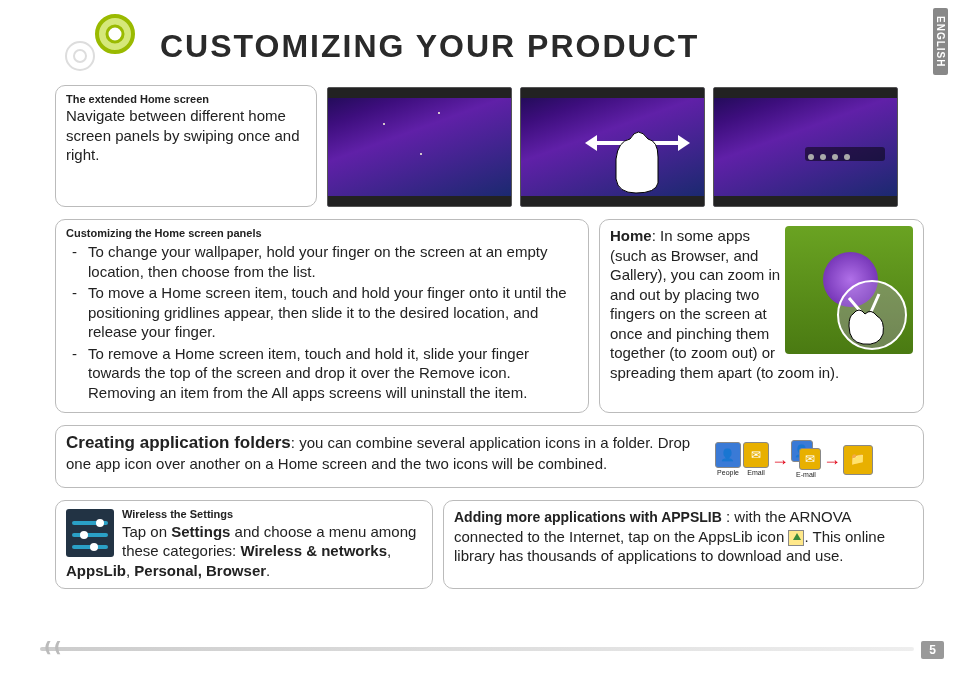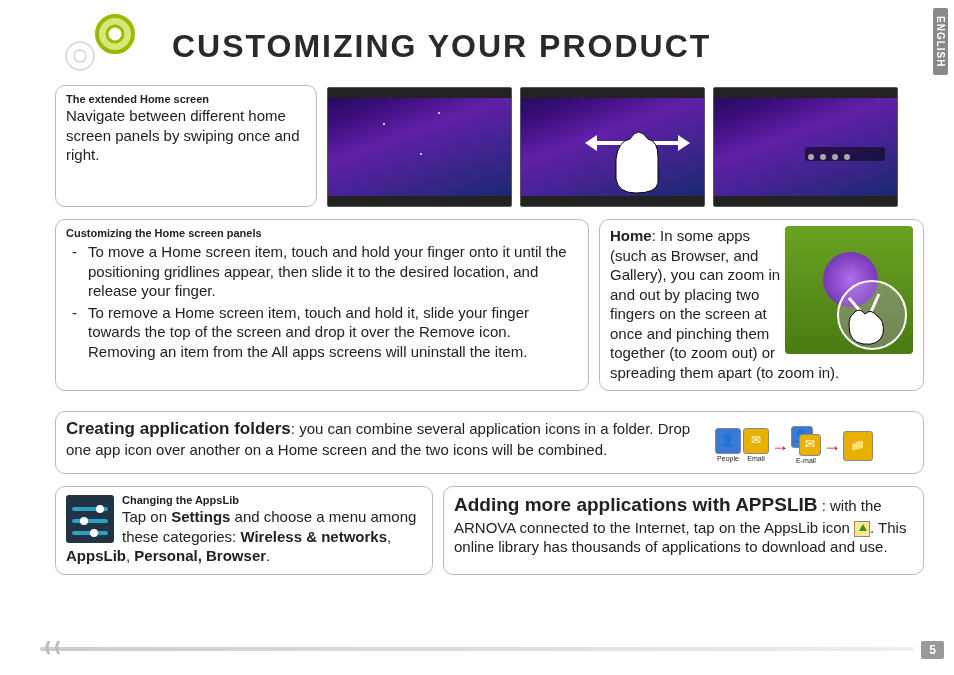--- a/index.html
+++ b/index.html
@@ -15,21 +15,21 @@
   }
   
   .gears {
     position: absolute;
     top: 8px;
     left: 60px;
   }
   .gear { fill: none; stroke: #ddd; stroke-width: 2; }
   .page-title {
     position: absolute;
-    left: 172px;
+    left: 160px;
     top: 28px;
     font-size: 32px;
     font-weight: 700;
     letter-spacing: 2px;
     color: #2a2a2a;
     font-family: "Arial Black", Arial, sans-serif;
     text-align: right;
   }
   .english-tab {
     position: absolute;
@@ -91,21 +91,21 @@
   }
   .flower{position:absolute;left:30%;top:20%;width:55px;height:55px;border-radius:50%;
     background: radial-gradient(circle,#b070e8 0%, #8040c0 60%, #6020a0 100%);}
   .lens{position:absolute;right:6px;bottom:4px;width:70px;height:70px;border:2px solid #fff;border-radius:50%;
     background: rgba(200,160,240,0.3);}
   .hand-pinch{position:absolute;right:14px;bottom:6px;}
   ul.dash { list-style:none; padding-left:4px; }
   ul.dash li { position:relative; padding-left:18px; margin:2px 0;}
   ul.dash li::before{content:"-"; position:absolute; left:2px;}
   
-  .row3{display:flex;gap:10px;margin-top:20px;}
+  .row3{display:flex;gap:10px;margin-top:12px;}
   .folders-box{flex:1;}
   .folder-graphic{flex:0 0 198px; display:flex; align-items:center; gap:2px; padding-top:8px;}
   .app-ic{width:26px;height:26px;border:1px solid #888;border-radius:3px;display:flex;align-items:center;justify-content:center;font-size:12px;color:#fff;}
   .app-ic.blue{background:#3a7ad6;}
   .app-ic.yellow{background:#e8b000;}
   .grp{display:flex;gap:2px;}
   .arrow-r{color:#e00015;font-size:18px;}
   
   .row4{display:flex;gap:10px;margin-top:12px;}
   .settings-box{flex:0 0 378px;}
@@ -169,20 +169,23 @@
           <div class="botbar"></div>
         <div class="widget"><span class="dot"></span><span class="dot"></span><span class="dot"></span><span class="dot"></span></div>
       </div>
     </div>
   </div>
 
   <div class="row2">
     <div class="box custom-box">
       <div class="condensed">Customizing the Home screen panels</div>
       <ul class="dash">
+        <li>To change your wallpaper, hold your finger on the screen at an empty location, then choose from the list.</li>
+      </ul>
+      <ul class="dash">
         <li>To move a Home screen item, touch and hold your finger onto it until the positioning gridlines appear, then slide it to the desired location, and release your finger.</li>
         <li>To remove a Home screen item, touch and hold it, slide your finger towards the top of the screen and drop it over the Remove icon. Removing an item from the All apps screens will uninstall the item.</li>
       </ul>
     </div>
     <div class="box pinch-box">
       <div class="pinch-img">
         <div class="flower"></div>
         <div class="lens"></div>
         <svg class="hand-pinch" width="60" height="60">
           <path d="M10 10 l12 14 M40 6 l-8 18" stroke="#fff" stroke-width="3"></path>
@@ -229,27 +232,27 @@
         <div class="slider" style="top:12px">
             <div class="knob" style="left:24px"></div>
           </div>
         <div class="slider" style="top:24px">
             <div class="knob" style="left:8px"></div>
           </div>
         <div class="slider" style="top:36px">
             <div class="knob" style="left:18px"></div>
           </div>
       </div>
-      <div class="condensed">Changing the AppsLib</div>
+      <div class="condensed">Wireless the Settings</div>
       <div>
         <span>Tap on </span><span class="strong">Settings</span><span> and choose a menu among these categories: </span><span class="strong">Wireless &amp; networks</span><span>, </span><span class="strong">AppsLib</span><span>, </span><span class="strong">Personal, Browser</span><span>.</span>
       </div>
     </div>
     <div class="box appslib-box">
-      <span class="strong condensed" style="font-size:19px">Adding more applications with APPSLIB</span><span> : with the ARNOVA connected to the Internet, tap on the AppsLib icon </span>
+      <span class="strong condensed" style="font-size:14px">Adding more applications with APPSLIB</span><span> : with the ARNOVA connected to the Internet, tap on the AppsLib icon </span>
       <span class="appslib-ic"></span><span>. This online library has thousands of applications to download and use.</span>
     </div>
   </div>
 
 </div>
 
 <div class="footer-line"></div>
 <div class="footer-left">❪❪</div>
 <div class="page-num">5</div>
 

